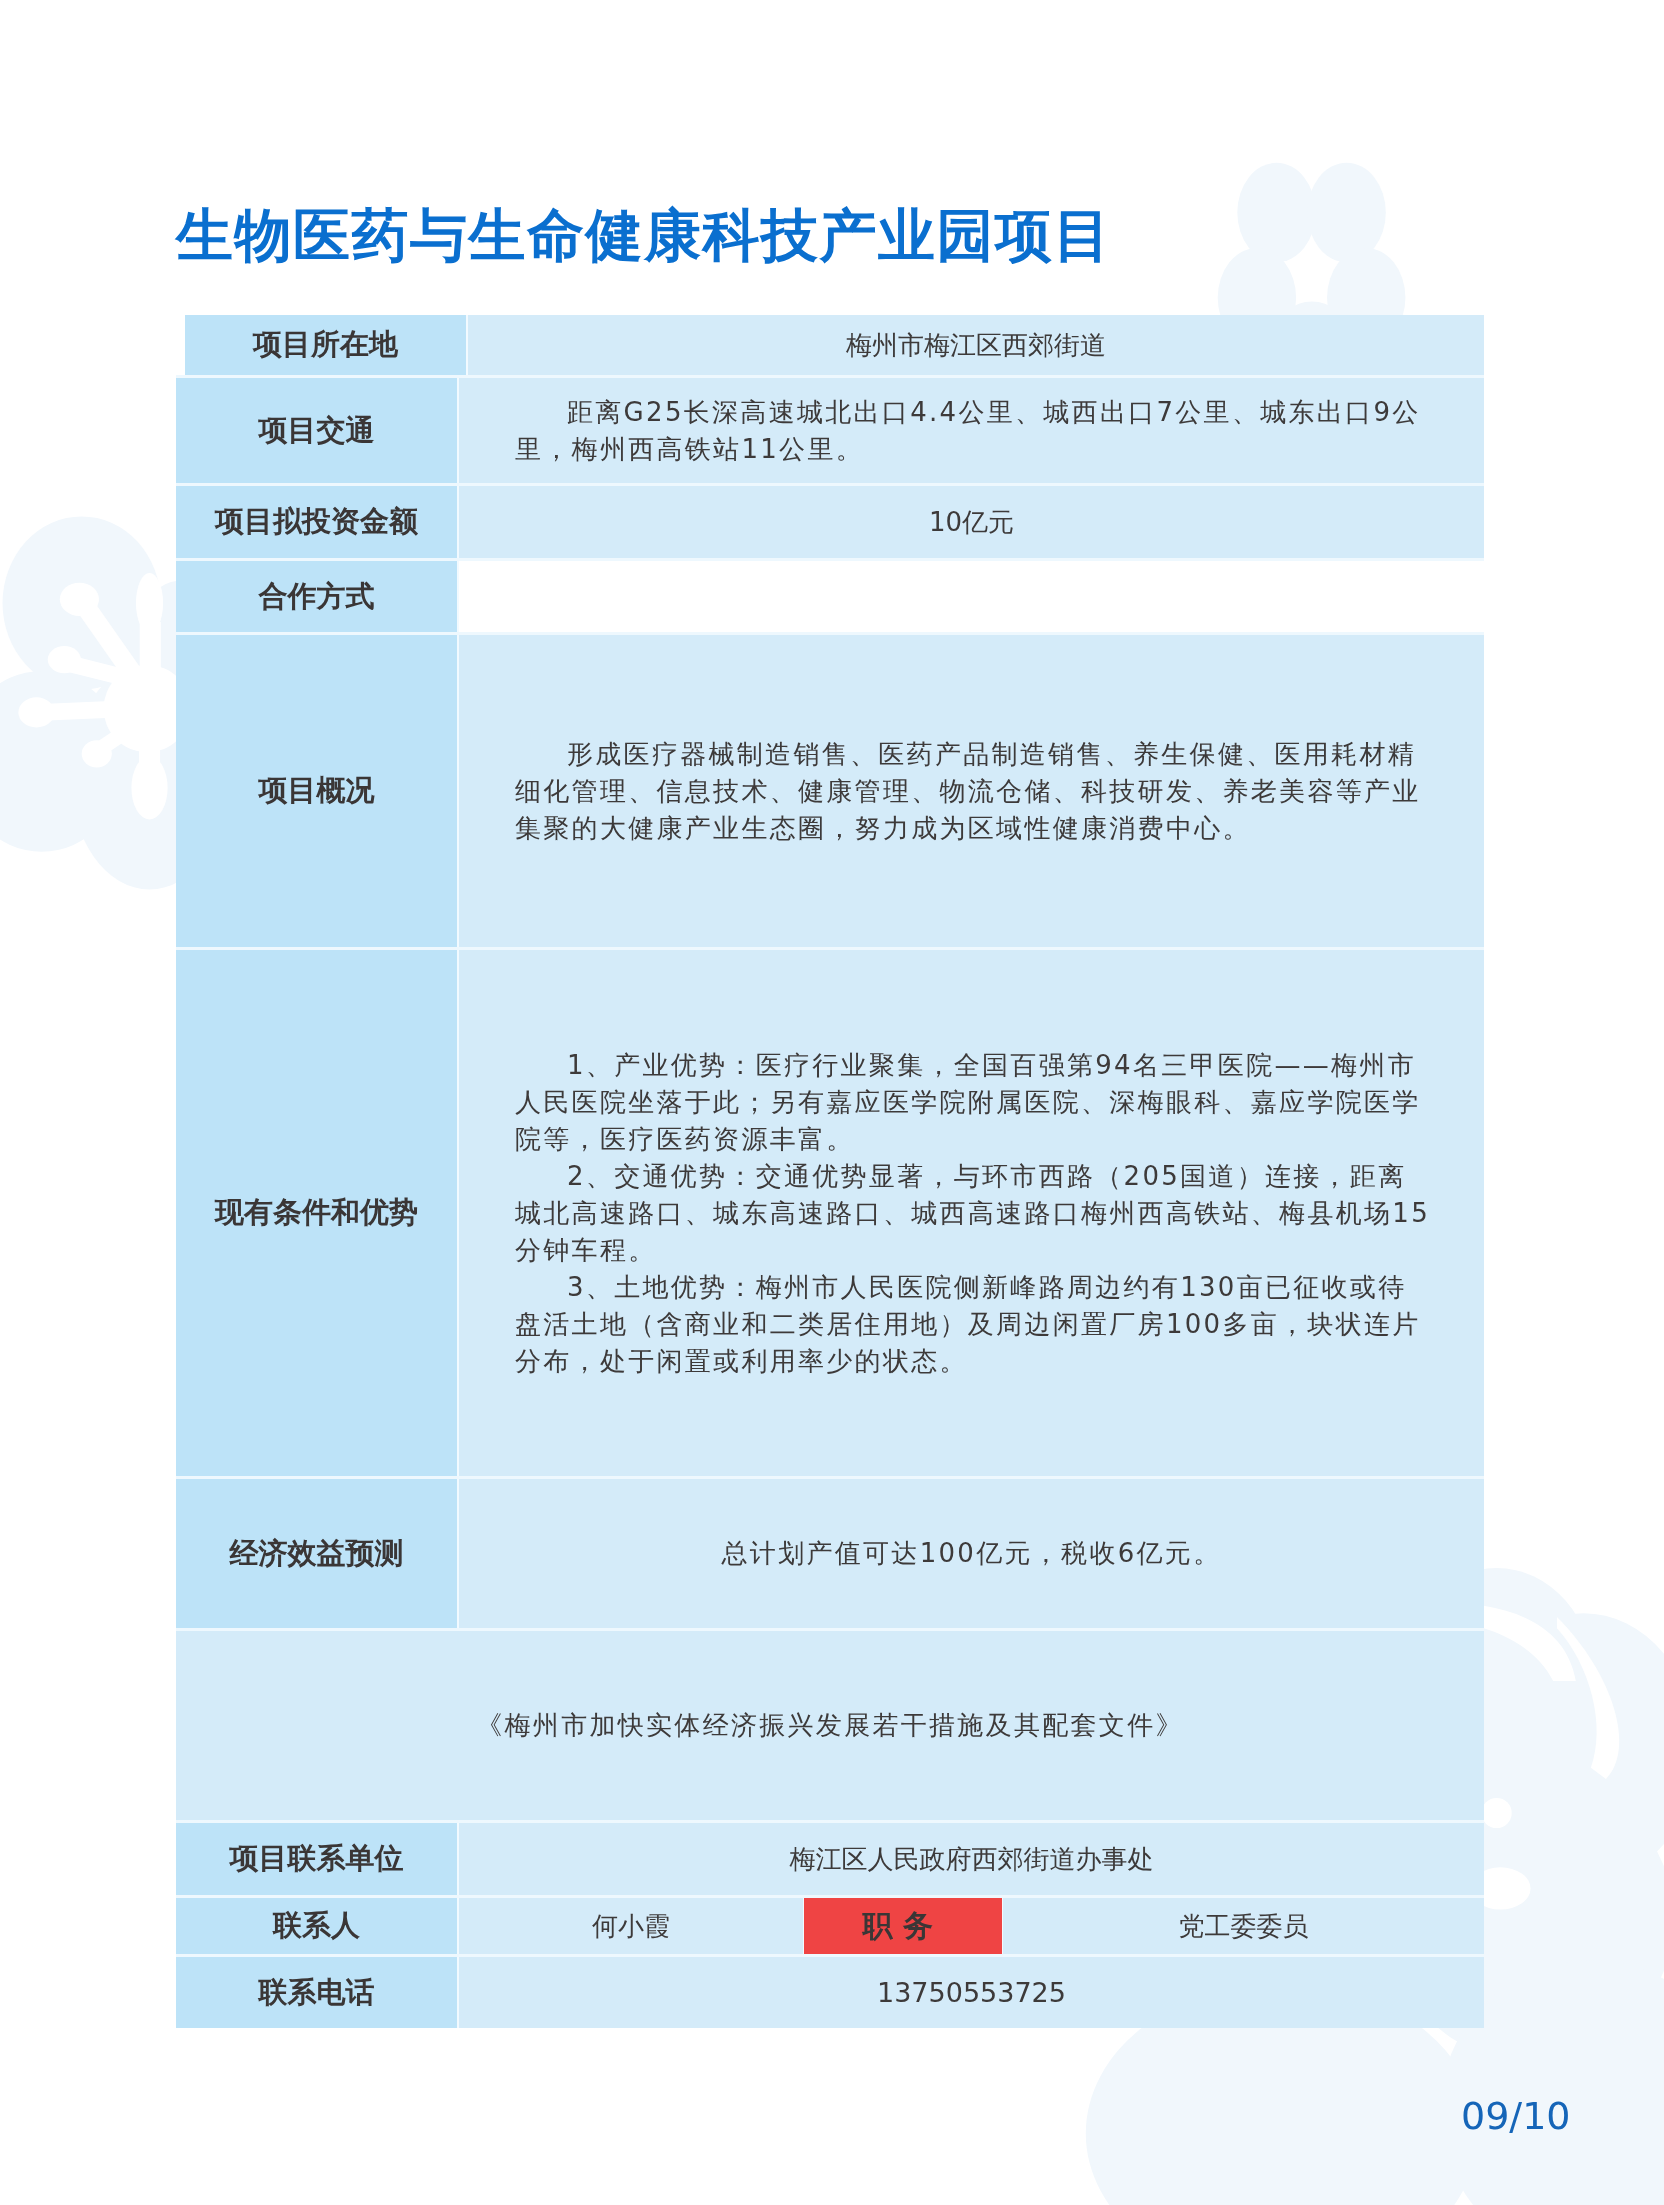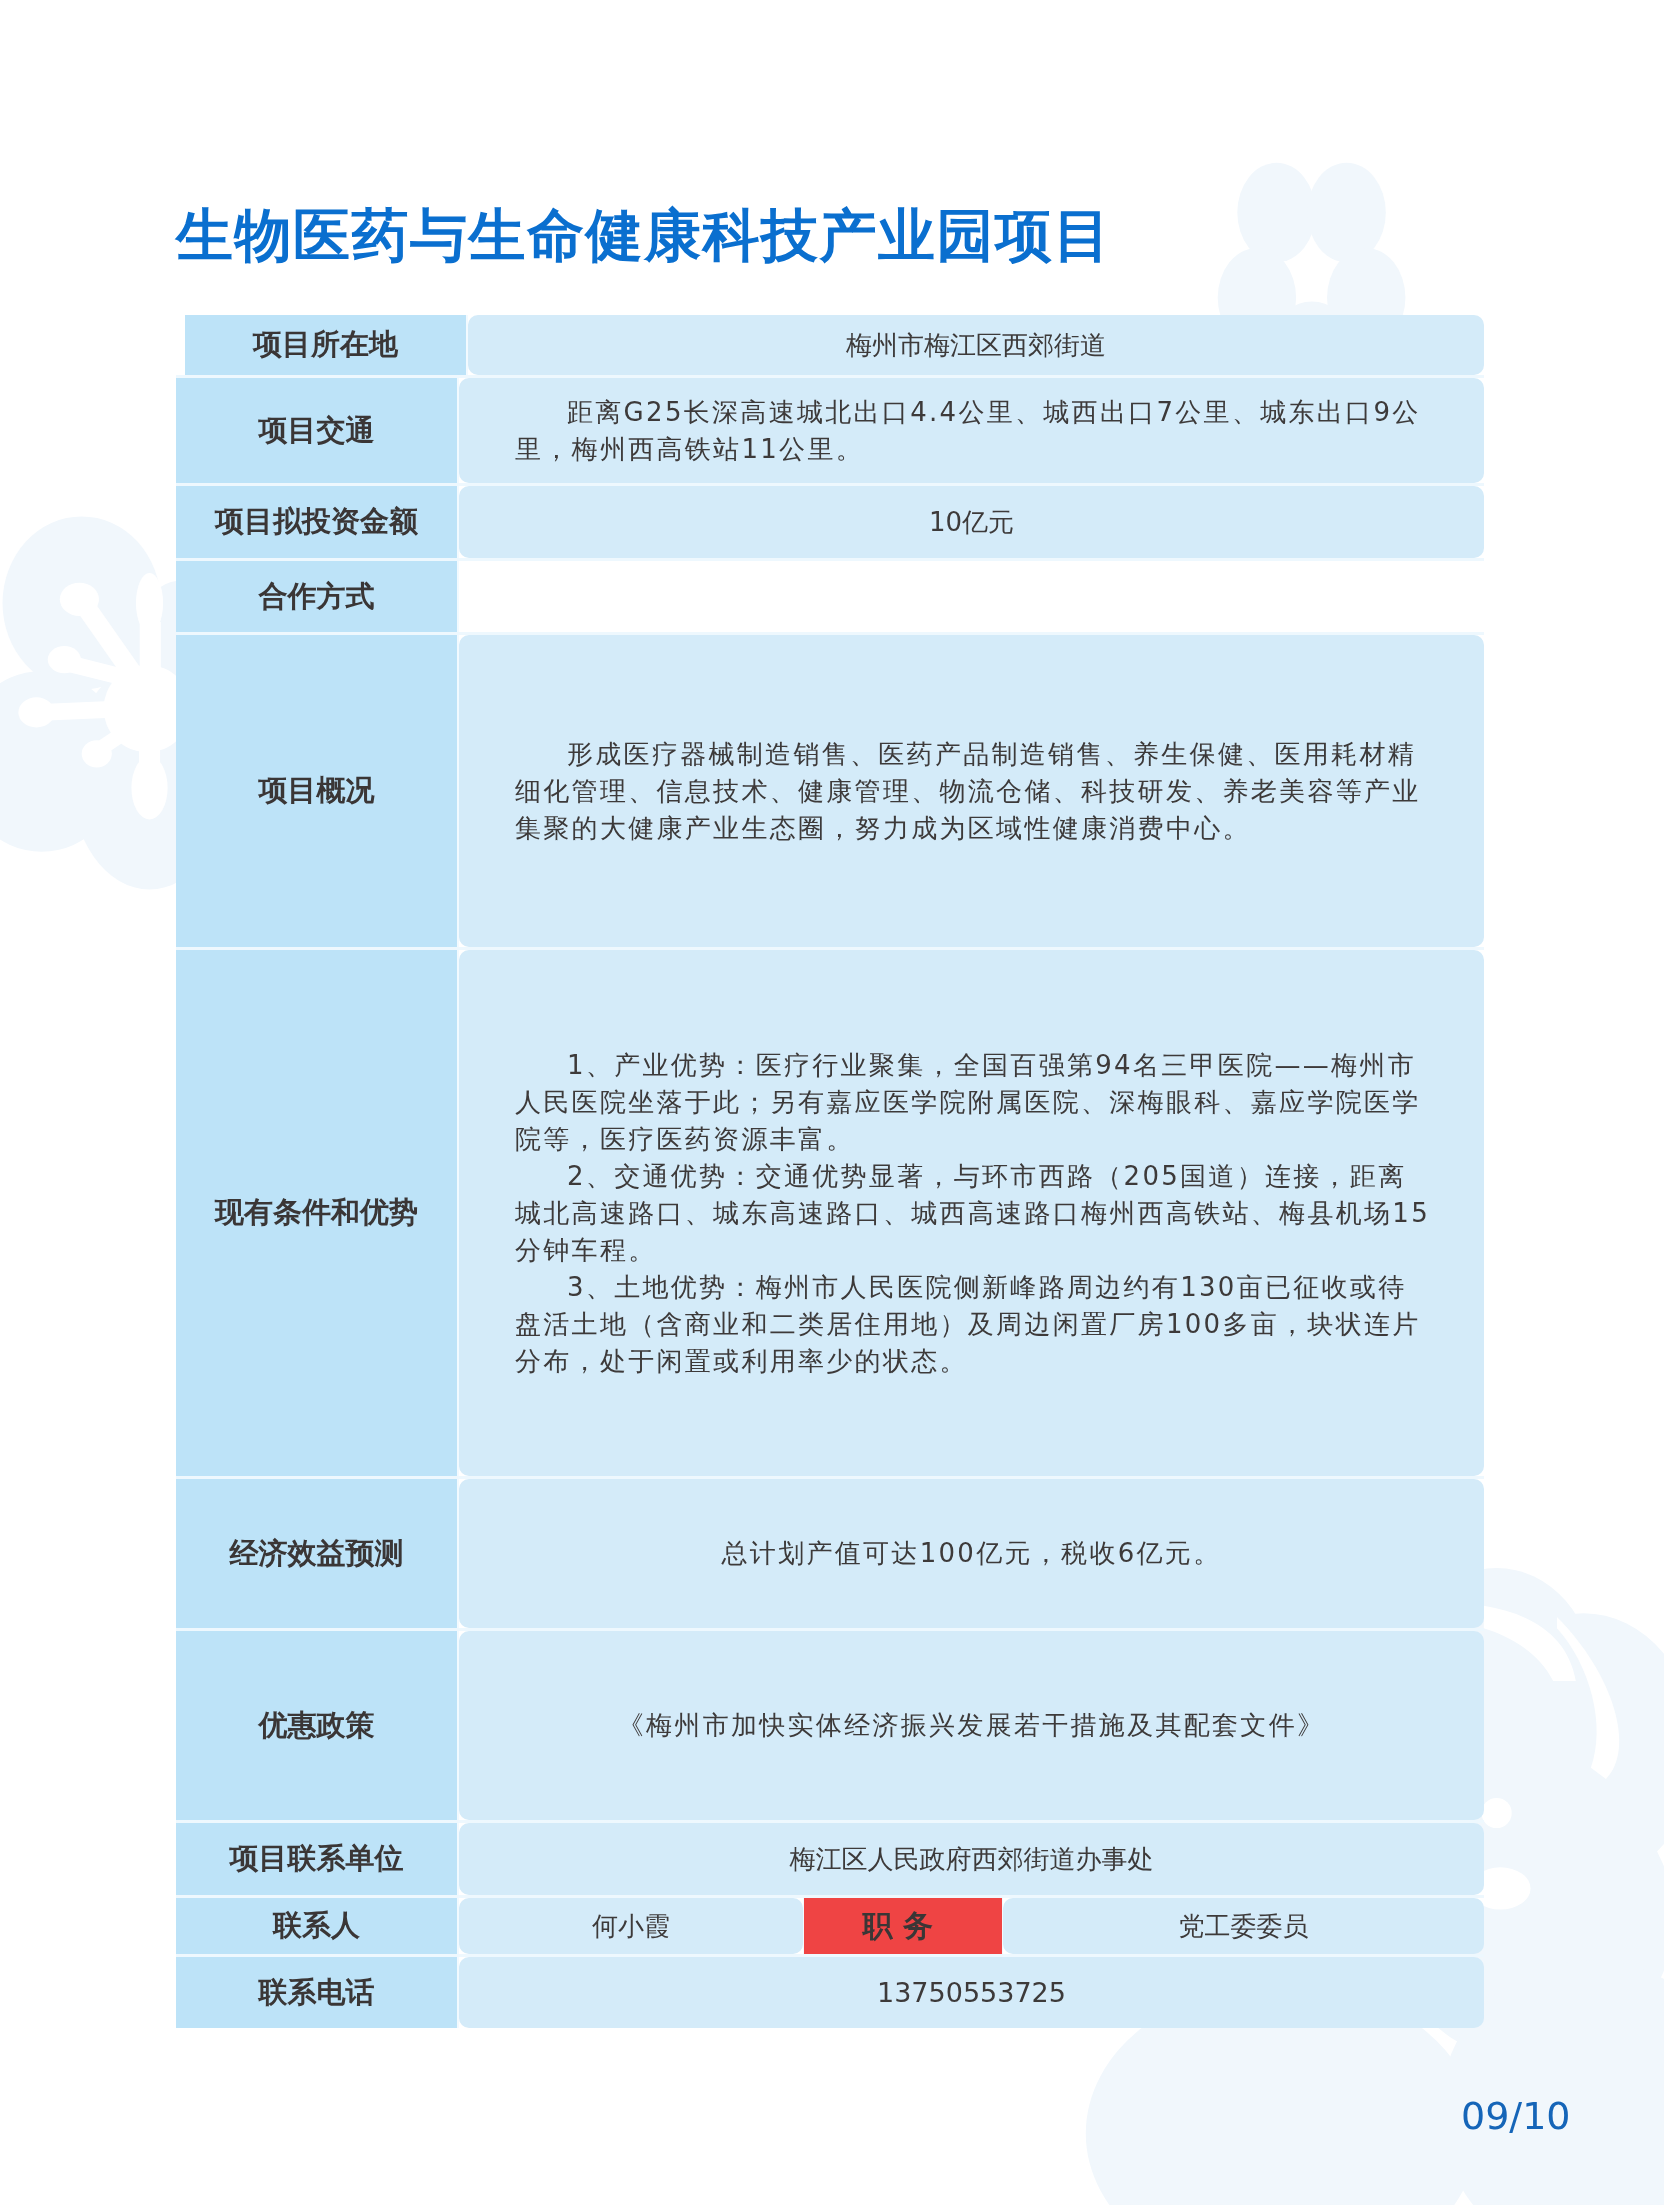--- a/index.html
+++ b/index.html
@@ -53,21 +53,20 @@
   }
   .value {
     flex: 1;
     background: #d4ebf9;
     display: flex;
     align-items: center;
     justify-content: center;
     font-size: 26px;
     color: #3d3a3a;
     box-sizing: border-box;
-    border-radius: 10px;
   }
   .value.para {
     justify-content: flex-start;
     padding: 0 54px 0 56px;
     line-height: 37px;
     letter-spacing: 2.3px;
   }
   .para-inner { width: 100%; }
   .para-inner p { margin: 0; text-indent: 2em; }
   .value.center-wide { letter-spacing: 2.3px; }
@@ -188,21 +187,20 @@
       </div>
     </div>
   </div>
 
   <div class="row" style="height:152px;">
     <div class="label">经济效益预测</div>
     <div class="value center-wide">总计划产值可达100亿元，税收6亿元。</div>
   </div>
 
   <div class="row" style="height:192px;">
-    <div class="label">优惠政策</div>
     <div class="value center-wide">《梅州市加快实体经济振兴发展若干措施及其配套文件》</div>
   </div>
 
   <div class="row" style="height:75px;">
     <div class="label">项目联系单位</div>
     <div class="value">梅江区人民政府西郊街道办事处</div>
   </div>
 
   <div class="row" style="height:59px;">
     <div class="label">联系人</div>

